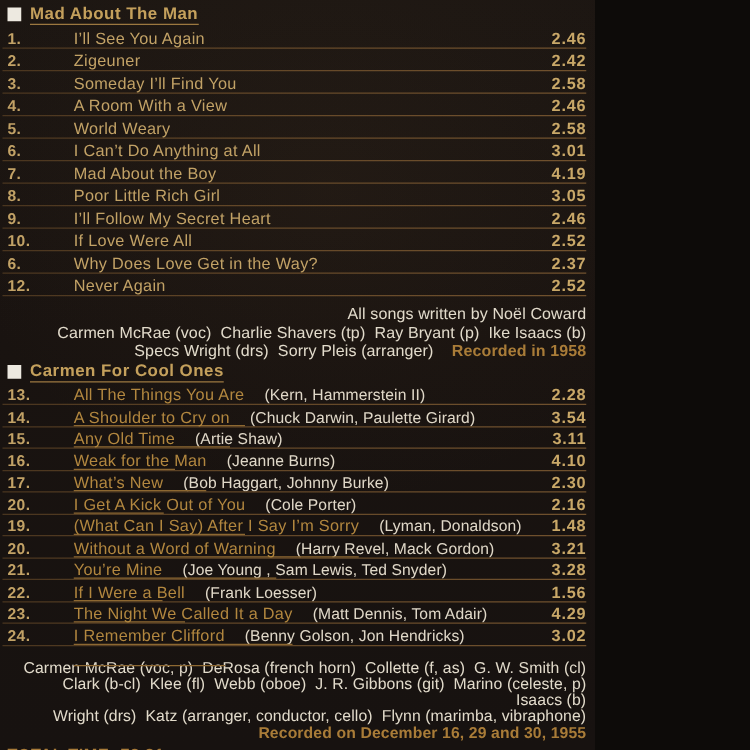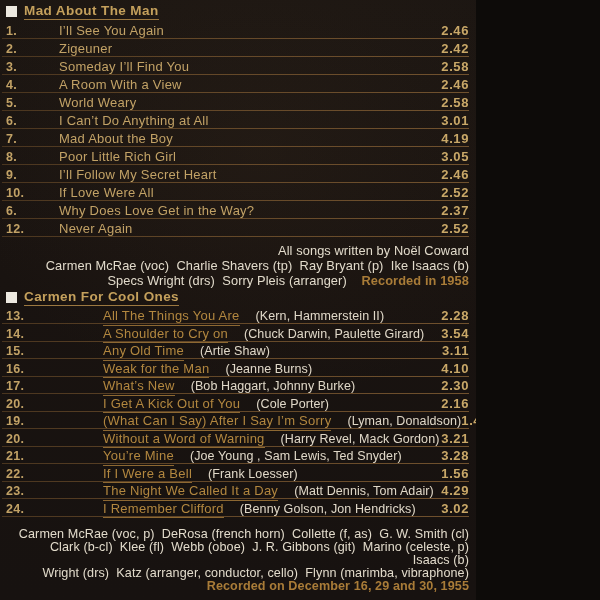--- a/index.html
+++ b/index.html
@@ -27,21 +27,21 @@
     height:18px;line-height:17px;
   }
   .album-section.style-2 .track-row{height:17.5px;line-height:16.5px;}
   .track-row::after{
     content:"";position:absolute;left:-4px;right:0;bottom:1.5px;height:1px;
     background:linear-gradient(90deg,#4e3820,#6a4c2a 40%,#7a5831);
     opacity:0.9;
   }
   .t-num{flex:none;width:53px;color:#c2a266;font-weight:bold;font-size:12.5px;letter-spacing:0.3px;}
   .t-title{flex:none;color:#c2a266;font-size:13px;letter-spacing:0.25px;white-space:pre;position:relative;z-index:1;}
-  .album-section.style-2 .t-title{color:#b2873f;border-bottom:1.5px solid #8d6832;padding-bottom:0px;margin-left:44px;}
+  .album-section.style-2 .t-title{color:#b2873f;border-bottom:1.5px solid #8d6832;padding-bottom:15px;}
   .t-comp{flex:none;color:#e0d8c8;font-size:12.5px;margin-left:16px;letter-spacing:0.1px;white-space:pre;}
   .t-comp:empty{display:none;}
   .t-leader{flex:1;}
   .t-time{flex:none;color:#c9a868;font-weight:bold;font-size:13px;letter-spacing:0.6px;position:relative;z-index:1;}
   .credits{margin-top:5px;}
   .album-section.style-1 .credits{margin-bottom:2px;}
   .credit-line{
     text-align:right;color:#e2dbcb;font-size:12.8px;line-height:15px;
     letter-spacing:0.1px;white-space:pre-wrap;
   }

